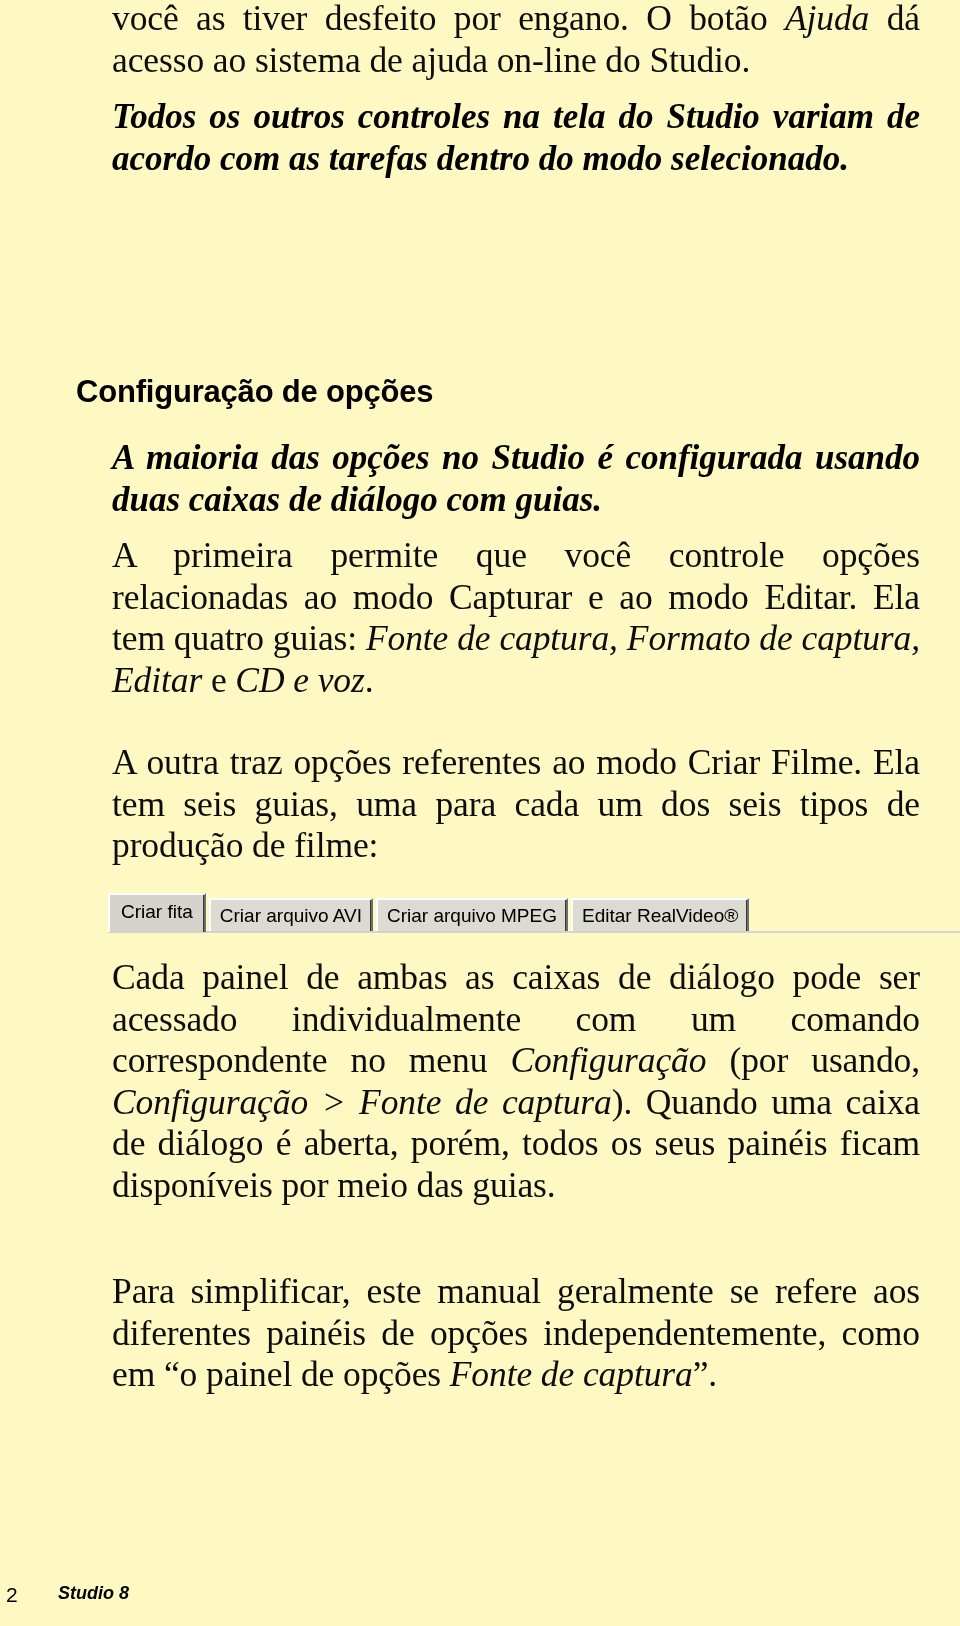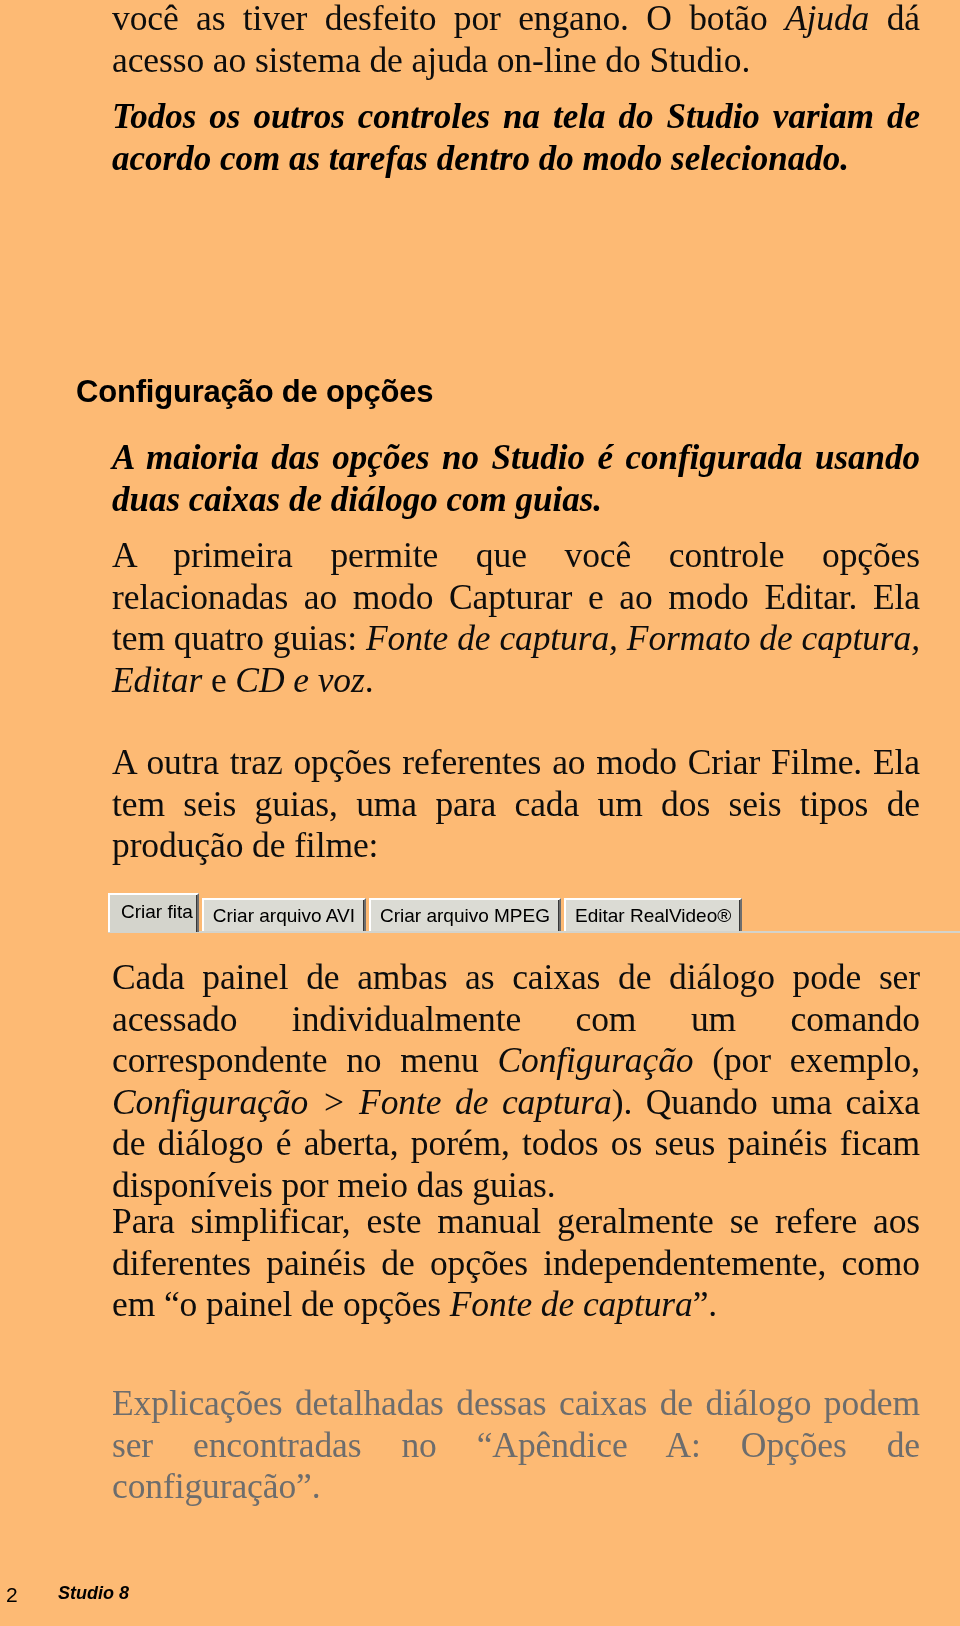--- a/index.html
+++ b/index.html
@@ -13,21 +13,21 @@
     position: relative;
     font-family: "Liberation Serif", "DejaVu Serif", serif;
     overflow: hidden;
   }
 
   #page {
     position: absolute;
     left: 0; top: 0;
     width: 960px;
     height: 1626px;
-    background: #fdba74;
+    background: #fef9c3;
   }
 
   p.body {
     margin: 0 0 0 0;
     font-size: 35.5px;
     line-height: 41.5px;
     text-align: justify;
     text-justify: inter-word;
     color: #0d0d0d;
     letter-spacing: -0.1px;
@@ -66,21 +66,21 @@
 
   #p-intro      { top: -2px; }
   #p-emph1      { top: 96px; }
   #p-capturar   { top: 193px; }
   #h-config     { top: 375px; }
   #p-emph2      { top: 437px; }
   #p-primeira   { top: 535px; }
   #p-outra      { top: 742px; }
   #tabstrip-wrap{ top: 888px; left: 108px; width: 860px; }
   #p-cada       { top: 957px; }
-  #p-para       { top: 1201px; }
+  #p-para       { top: 1271px; }
   #p-explic     { top: 1383px; }
 
   
   .tabstrip {
     position: relative;
     height: 44px;
     display: flex;
     align-items: flex-end;
     filter: contrast(1.05);
   }
@@ -99,21 +99,21 @@
     height: 20px;
     box-sizing: content-box;
     white-space: nowrap;
     position: relative;
     box-shadow: inset -1px 0 0 #3a3a3a;
     transform: scaleY(1.0);
   }
   .tab.selected {
     background: #d0d0c8;
     height: 24px;
-    padding: 7px 4px 6px 11px;
+    padding: 7px 11px 6px 11px;
     margin-top: -4px;
     box-shadow: inset -1px 0 0 #3a3a3a;
     z-index: 3;
   }
 
   .tabstrip-underline {
     position: absolute;
     left: 0;
     bottom: -1px;
     width: 100%;
@@ -194,32 +194,29 @@
       <div class="tab">
         <span>Editar RealVideo®</span>
       </div>
 
       <div class="tabstrip-underline"></div>
     </div>
   </div>
 
   <div class="blk" id="p-cada">
     <p class="body">
-      <span>Cada painel de ambas as caixas de diálogo pode ser acessado individualmente com um comando correspondente no menu </span><span class="it">Configuração</span><span> (por exemplo, </span><span class="it">Configuração &gt; Fonte de captura</span><span>). Quando uma caixa de diálogo é aberta, porém, todos os seus painéis ficam disponíveis por meio das guias.</span>
+      <span>Cada painel de ambas as caixas de diálogo pode ser acessado individualmente com um comando correspondente no menu </span><span class="it">Configuração</span><span> (por usando, </span><span class="it">Configuração &gt; Fonte de captura</span><span>). Quando uma caixa de diálogo é aberta, porém, todos os seus painéis ficam disponíveis por meio das guias.</span>
     </p>
   </div>
 
   <div class="blk" id="p-para">
     <p class="body">
       <span>Para simplificar, este manual geralmente se refere aos diferentes painéis de opções independentemente, como em “o painel de opções </span><span class="it">Fonte de captura</span><span>”.</span>
     </p>
   </div>
 
-  <div class="blk" id="p-explic">
-    <p class="body gray">Explicações detalhadas dessas caixas de diálogo podem ser encontradas no “Apêndice A: Opções de configuração”.</p>
-  </div>
 
   <div class="footer">
     <span class="pagenum">2</span>
     <span class="bookname">Studio 8</span>
   </div>
 
 </div>
 
 </body></html>

